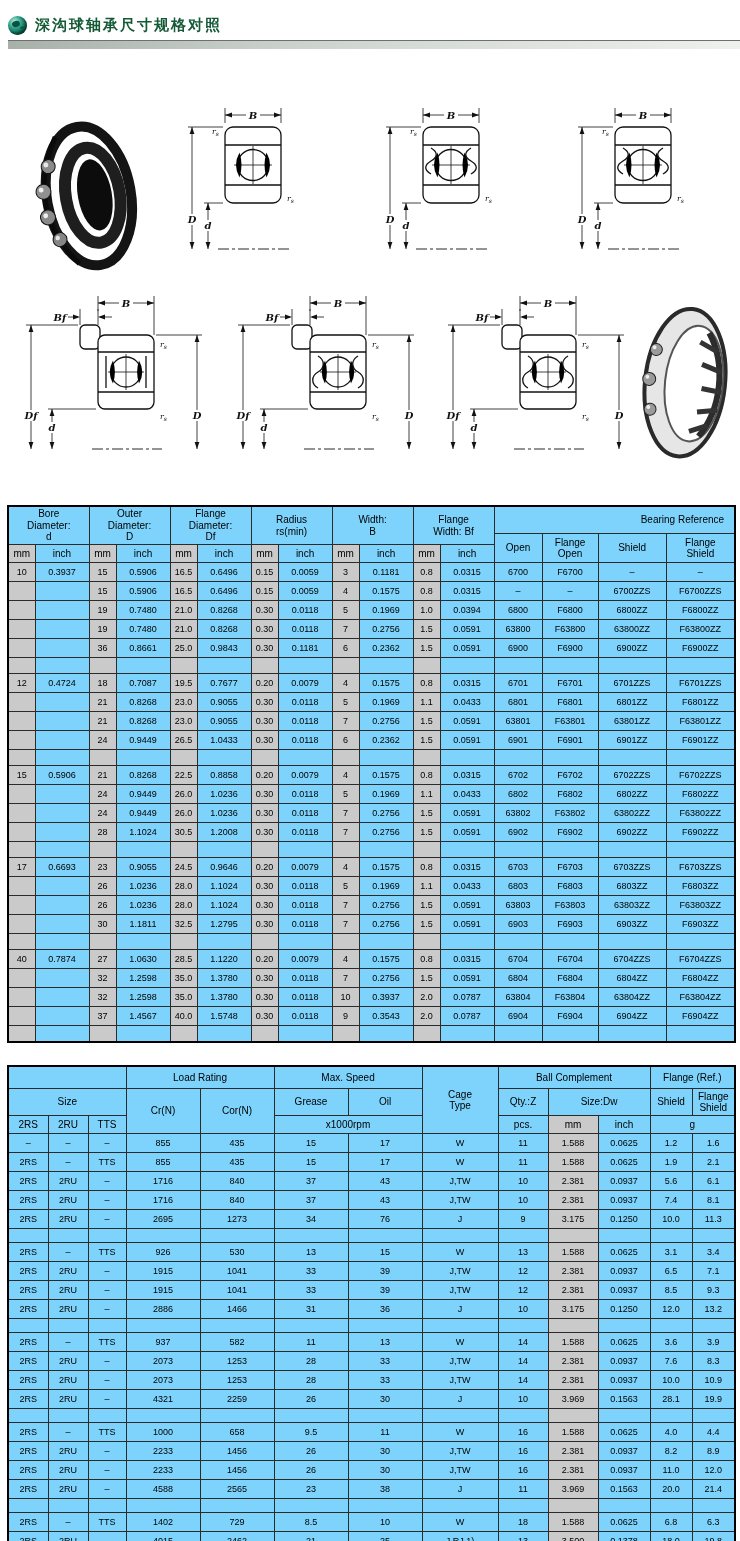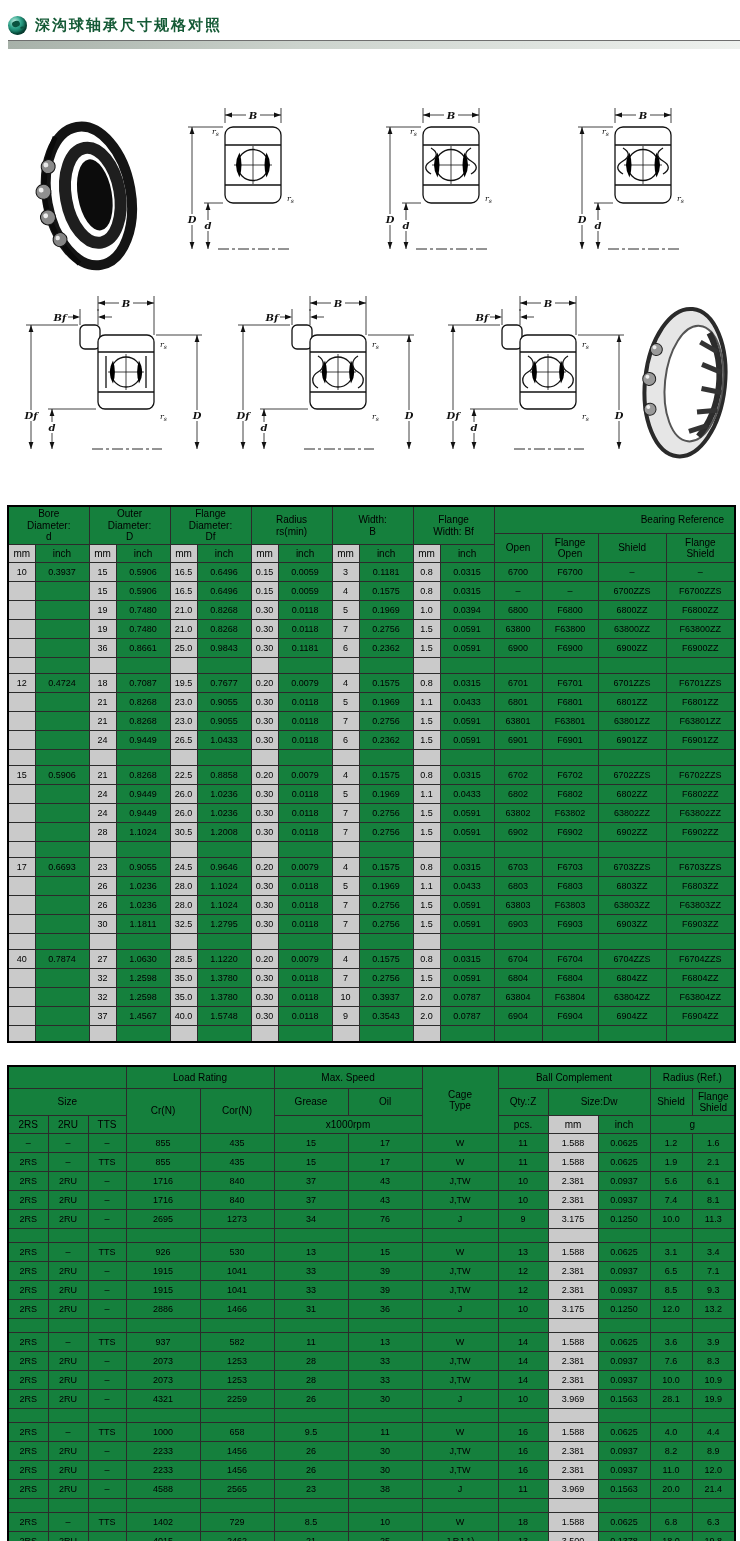--- a/index.html
+++ b/index.html
@@ -31,21 +31,21 @@
   #photoR{left:638px;top:252px;}
   svg .ol{fill:none;stroke:#111;stroke-width:1.3;}
   svg .tl{stroke:#111;stroke-width:.8;}
   svg .dl{stroke:#111;stroke-width:.8;}
   svg polygon{fill:#111;}
   svg .dt{font:italic 600 10px "DejaVu Serif",serif;text-anchor:middle;fill:#111;}
   svg .rs{font:italic 8px "DejaVu Serif",serif;fill:#111;}
   svg .ax{stroke:#111;stroke-width:.9;stroke-dasharray:11 3 3 3;}
 
   
-  table{width:727px;table-layout:fixed;border-collapse:collapse;border:2px solid #000;margin-left:7px;background:#15803d;}
+  table{width:727px;table-layout:fixed;border-collapse:collapse;border:2px solid #000;margin-left:7px;background:#7dd3fc;}
   th,td{border:1px solid #2b2b2b;text-align:center;overflow:hidden;}
   td{font-size:9px;height:18px;padding:0 1px;}
   th{font-size:10px;font-weight:400;padding:1px 2px;line-height:1.15;}
   .pre{white-space:pre-line;}
   .gray{background:#cacaca;}
   #table1 tr.sep td{height:15px;}
   #table2 tr.sep td{height:13px;}
   #table1 tr.h1 th{height:24px;}
   #table1 tr.h2 th{height:26px;}
   #table1 tr.h3 th{height:15px;}
@@ -911,21 +911,21 @@
       <col style="width:43px">
   </colgroup>
   <thead>
     <tr class="h1">
       <th colspan="3"></th>
       <th colspan="2">Load Rating</th>
       <th colspan="2">Max. Speed</th>
       <th rowspan="3" class="pre">Cage
 Type</th>
       <th colspan="3">Ball Complement</th>
-      <th colspan="2">Radius (Ref.)</th>
+      <th colspan="2">Flange (Ref.)</th>
     </tr>
     <tr class="h2">
       <th colspan="3">Size</th>
       <th rowspan="2">Cr(N)</th>
       <th rowspan="2">Cor(N)</th>
       <th>Grease</th>
       <th>Oil</th>
       <th>Qty.:Z</th>
       <th colspan="2">Size:Dw</th>
       <th>Shield</th>

